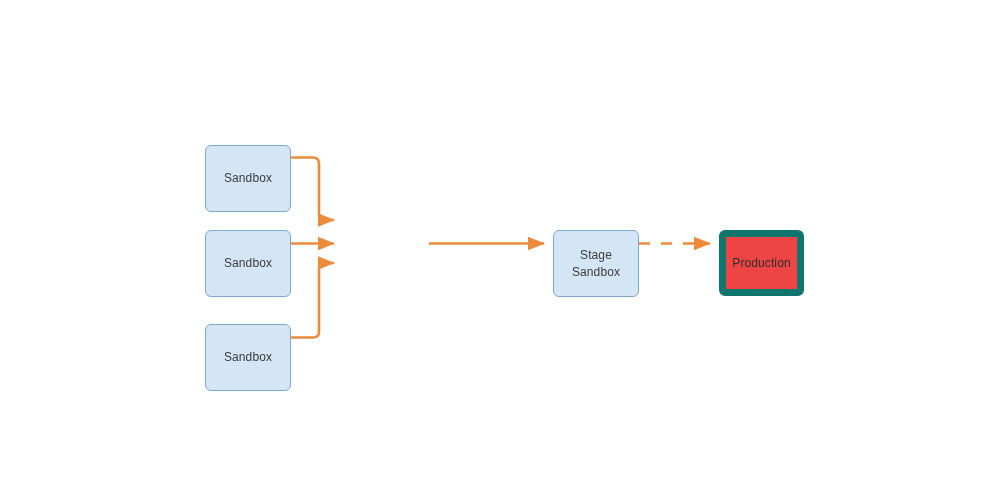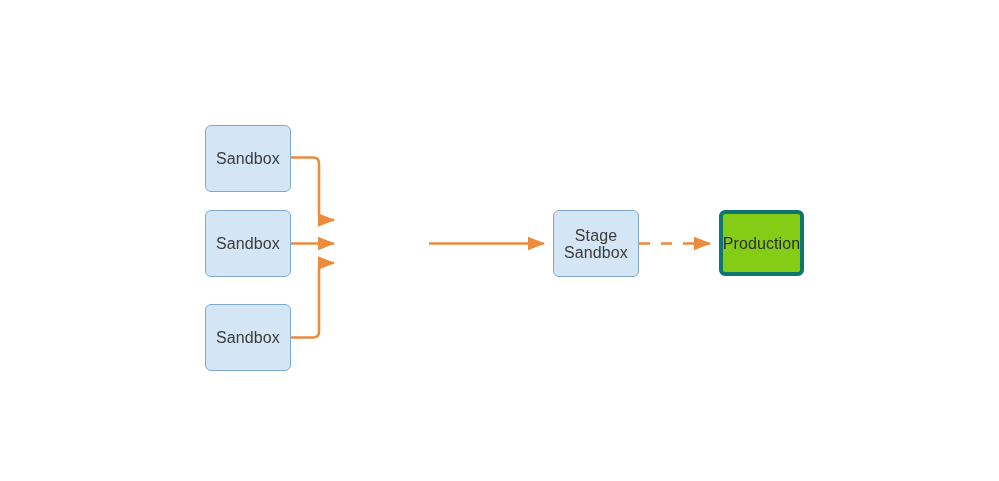--- a/index.html
+++ b/index.html
@@ -27,34 +27,35 @@
     pointer-events: none;
   }
   .node {
     position: absolute;
     box-sizing: border-box;
     display: flex;
     align-items: center;
     justify-content: center;
     text-align: center;
     border-radius: 6px;
-    font-size: 16px;
+    font-size: 12px;
     line-height: 17px;
     letter-spacing: 0.1px;
     color: #3b3b3b;
     white-space: pre-line;
     z-index: 2;
+    margin-top: 20px;
   }
   .node.light {
     background: #d4e6f6;
     border: 1px solid #7ea9cd;
   }
   .node.dark {
-    background: #84cc16;
-    border: 4px solid #0f766e;
+    background: #ef4444;
+    border: 7px solid #0f766e;
     color: #2f2f2f;
     text-align: right;
   }
   .node-label {
     display: block;
     padding: 0 4px;
   }
 </style>
 </head>
 <body>

